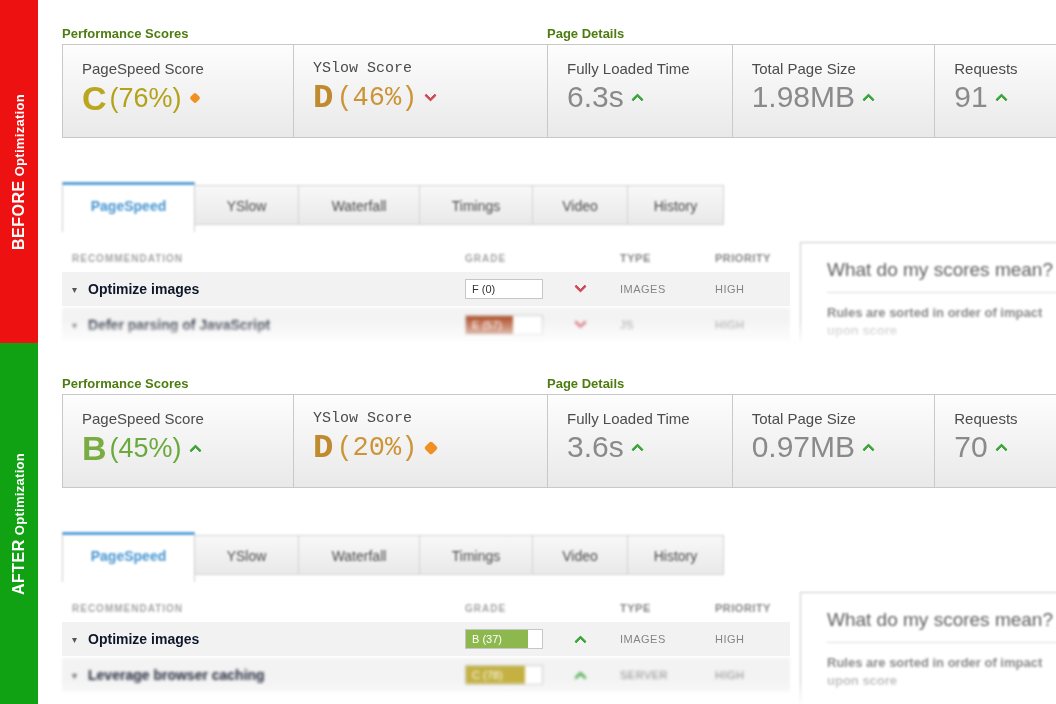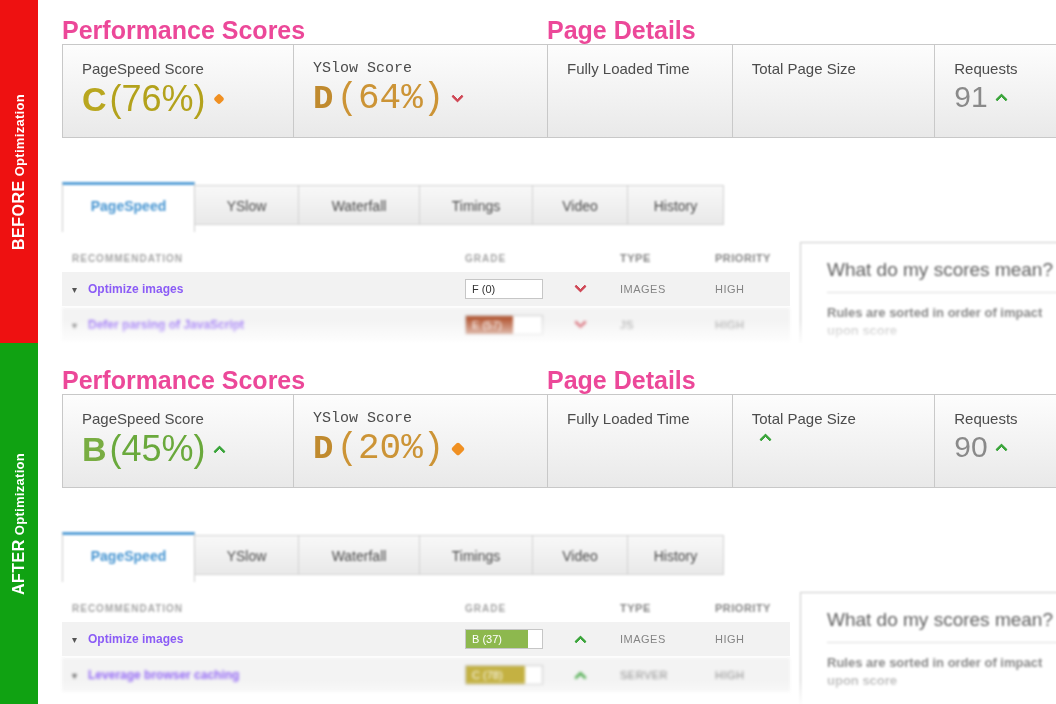--- a/index.html
+++ b/index.html
@@ -10,39 +10,39 @@
   .sec-before { top:0; height:343px; }
   .sec-after { top:343px; height:361px; }
 
   
   .sidebar { position:absolute; left:0; top:0; width:38px; height:100%;
              display:flex; align-items:center; justify-content:center; }
   .side-text { transform:rotate(-90deg); white-space:nowrap; color:#fff;
                font-size:13px; font-weight:bold; letter-spacing:.3px; }
   .side-text b { font-size:16px; letter-spacing:.5px; margin-right:4px; }
 
-  .heading { position:absolute; font-size:25px; font-weight:600; color:#ec4899; }
+  .heading { position:absolute; font-size:13px; font-weight:600; color:#4d7c0f;margin-top:10px; }
   .ps-head { left:62px; top:16px; }
   .pd-head { left:547px; top:16px; }
   .sec-after .ps-head, .sec-after .pd-head { top:23px; }
 
   .panel { position:absolute; top:44px; height:94px; display:flex;
            border:1px solid #c8c8c8; background:linear-gradient(#fdfdfd,#e9e9e9); }
   .sec-after .panel { top:51px; }
   .ps-panel { left:62px; width:510px; }
   .pd-panel { left:547px; width:521px; }
   .cell { padding:15px 0 0 19px; }
   .cell + .cell { border-left:1px solid #c9c9c9; }
   .ps-c1 { width:230px; } .ps-c2 { width:233px;font-family:Liberation Mono, monospace; }
   .pd-c1 { width:184px; } .pd-c2 { width:203px; } .pd-c3 { width:133px; }
   .cell-label { font-size:15px; color:#4c4c4c; }
   .score-line { margin-top:4px; display:flex; align-items:center; }
   .letter { font-size:34px; font-weight:bold; line-height:1; }
   .g-c { color:#b9a71f; } .g-d { color:#c08a2e; } .g-b { color:#79ad42; }
-  .pct { font-size:36px; line-height:1; margin-left:3px; }
+  .pct { font-size:27px; line-height:1; margin-left:3px; }
   .pct-c { color:#b3a21c; } .pct-d { color:#cc9436; } .pct-b { color:#6aa93c; }
   .value-line { margin-top:3px; font-size:30px; color:#8a8a8a; display:flex; align-items:center; }
   .ind { margin-left:9px; display:inline-flex; }
 
   .chev { display:inline-block; width:9px; height:9px; border-style:solid; border-color:currentColor;
           border-width:0 3px 3px 0; border-radius:1px; }
   .chev.up { transform:rotate(-135deg); margin-top:5px; }
   .chev.down { transform:rotate(45deg); margin-bottom:5px; }
   .c-green { color:#3ca53c; } .c-red { color:#d04a58; }
   .diamond { display:inline-block; width:10px; height:10px; background:#f09022;
@@ -65,21 +65,21 @@
   .sec-after .rtable { top:253px; }
   .thead { display:flex; height:24px; align-items:center;
            font-size:10px; font-weight:bold; color:#a5a5a5; letter-spacing:1px; }
   .trow { display:flex; height:34px; align-items:center; background:#f2f2f2; margin-top:2px; }
   .col-name { width:403px; padding-left:10px; display:flex; align-items:center; }
   .col-grade { width:145px; display:flex; align-items:center;gap:19px; }
   .col-type { width:95px; padding-left:10px; font-size:11px; color:#858585; letter-spacing:.5px; }
   .col-pri { width:85px; padding-left:10px; font-size:11px; color:#858585; letter-spacing:.5px; }
   .thead .col-name { padding-left:10px; } .thead .col-grade { padding-left:0; }
   .tri { color:#555; font-size:10px; margin-right:11px; }
-  .rec-link { font-size:12px; font-weight:bold; color:#8b5cf6; }
+  .rec-link { font-size:14px; font-weight:bold; color:#0f172a; }
   .gbar { position:relative; width:78px; height:20px; background:#fff; border:1px solid #c6c6c6; }
   .gbar-fill { position:absolute; left:0; top:0; bottom:0; background:transparent; }
   .gbar-txt { position:absolute; left:6px; top:50%; transform:translateY(-50%);
               font-size:11px; white-space:nowrap; }
   .col-grade .chev { margin-left:14px; }
 
   
   .scores-box { position:absolute; left:800px; top:242px; width:400px; height:170px;
                 background:#fff; border:1px solid #c9c9c9; padding:16px 0 0 26px; }
   .sec-after .scores-box { top:249px; }
@@ -114,35 +114,47 @@
           <span class="pct pct-c">(76%)</span>
           <span class="ind">
               <span class="diamond sm"></span>
             </span>
         </div>
       </div>
       <div class="cell ps-c2">
         <div class="cell-label">YSlow Score</div>
         <div class="score-line">
           <span class="letter g-d">D</span>
-          <span class="pct pct-d">(64%)</span>
+          <span class="pct pct-d">(46%)</span>
           <span class="ind c-red">
               <span class="chev down"></span>
             </span>
         </div>
       </div>
     </div>
 
     <h2 class="heading pd-head">Page Details</h2>
     <div class="panel pd-panel">
       <div class="cell pd-c1">
         <div class="cell-label">Fully Loaded Time</div>
+        <div class="value-line">
+            <span>6.3s</span>
+          <span class="ind c-green">
+              <span class="chev up"></span>
+            </span>
+          </div>
       </div>
       <div class="cell pd-c2">
         <div class="cell-label">Total Page Size</div>
+        <div class="value-line">
+            <span>1.98MB</span>
+          <span class="ind c-green">
+              <span class="chev up"></span>
+            </span>
+          </div>
       </div>
       <div class="cell pd-c3">
         <div class="cell-label">Requests</div>
         <div class="value-line">
             <span>91</span>
           <span class="ind c-green">
               <span class="chev up"></span>
             </span>
           </div>
       </div>
@@ -232,33 +244,40 @@
               <span class="diamond"></span>
             </span>
         </div>
       </div>
     </div>
 
     <h2 class="heading pd-head">Page Details</h2>
     <div class="panel pd-panel">
       <div class="cell pd-c1">
         <div class="cell-label">Fully Loaded Time</div>
+        <div class="value-line">
+            <span>3.6s</span>
+          <span class="ind c-green">
+              <span class="chev up"></span>
+            </span>
+          </div>
       </div>
       <div class="cell pd-c2">
         <div class="cell-label">Total Page Size</div>
         <div class="value-line">
+            <span>0.97MB</span>
           <span class="ind c-green">
               <span class="chev up"></span>
             </span>
           </div>
       </div>
       <div class="cell pd-c3">
         <div class="cell-label">Requests</div>
         <div class="value-line">
-            <span>90</span>
+            <span>70</span>
           <span class="ind c-green">
               <span class="chev up"></span>
             </span>
           </div>
       </div>
     </div>
 
     <div class="tabs blur1">
       <div class="tab active tw0">PageSpeed</div>
       <div class="tab tw1">YSlow</div>

